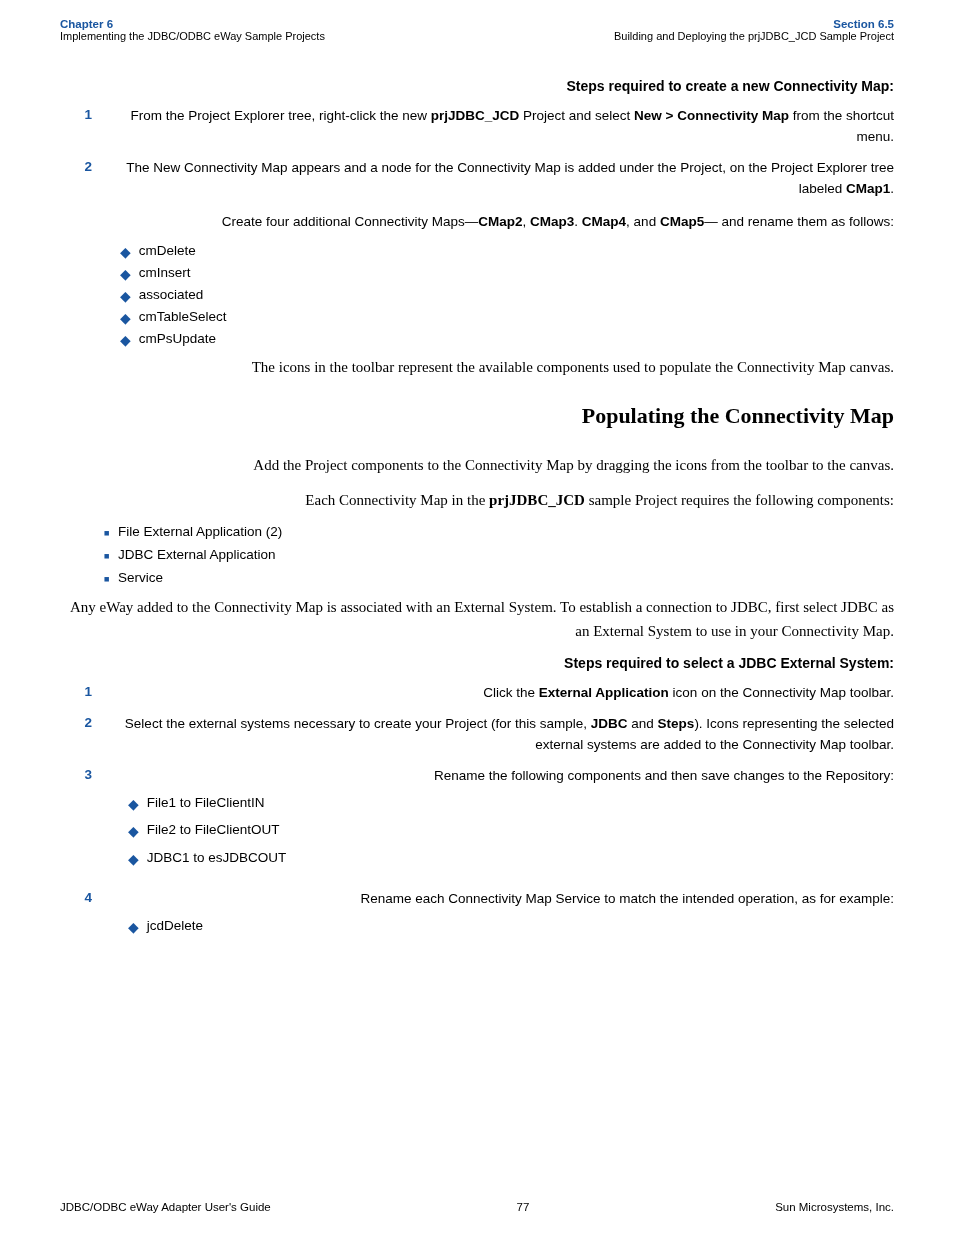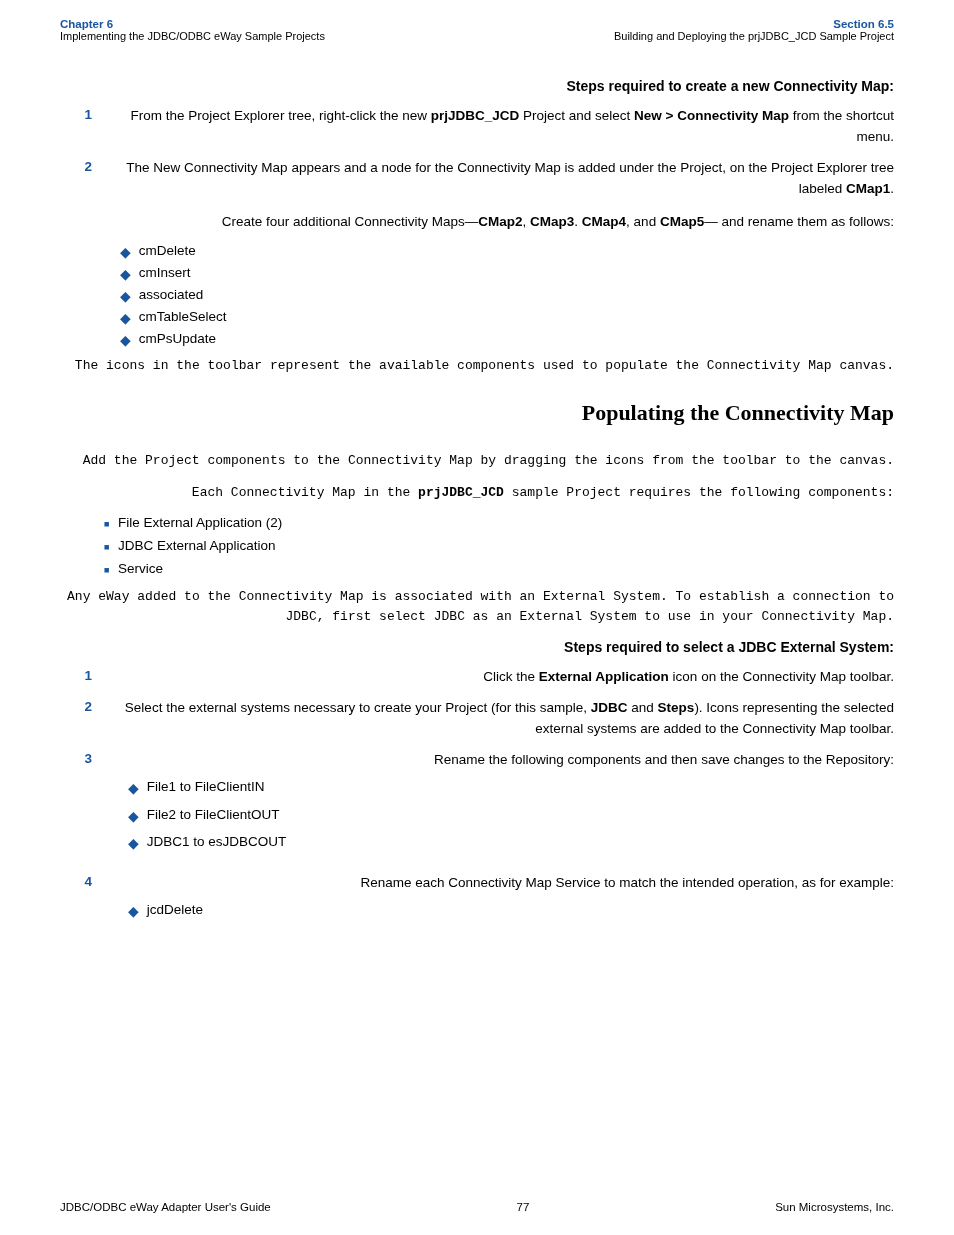--- a/index.html
+++ b/index.html
@@ -114,22 +114,22 @@
       margin-right: 8px;
       margin-top: 1px;
       min-width: 10px;
     }
     .bullet-list.square li .bullet {
       color: #1a56a0;
       font-size: 11px;
       margin-top: 3px;
     }
     .paragraph {
-      font-family: Liberation Mono, monospace;
-      font-size: 13px;
+      font-family: Liberation Serif, serif;
+      font-size: 15px;
       line-height: 1.55;
       margin-bottom: 12px;
     }
     .section-title {
       font-family: Georgia, 'Times New Roman', serif;
       font-size: 22px;
       font-weight: bold;
       margin-top: 24px;
       margin-bottom: 25px;
       border-top: none;

